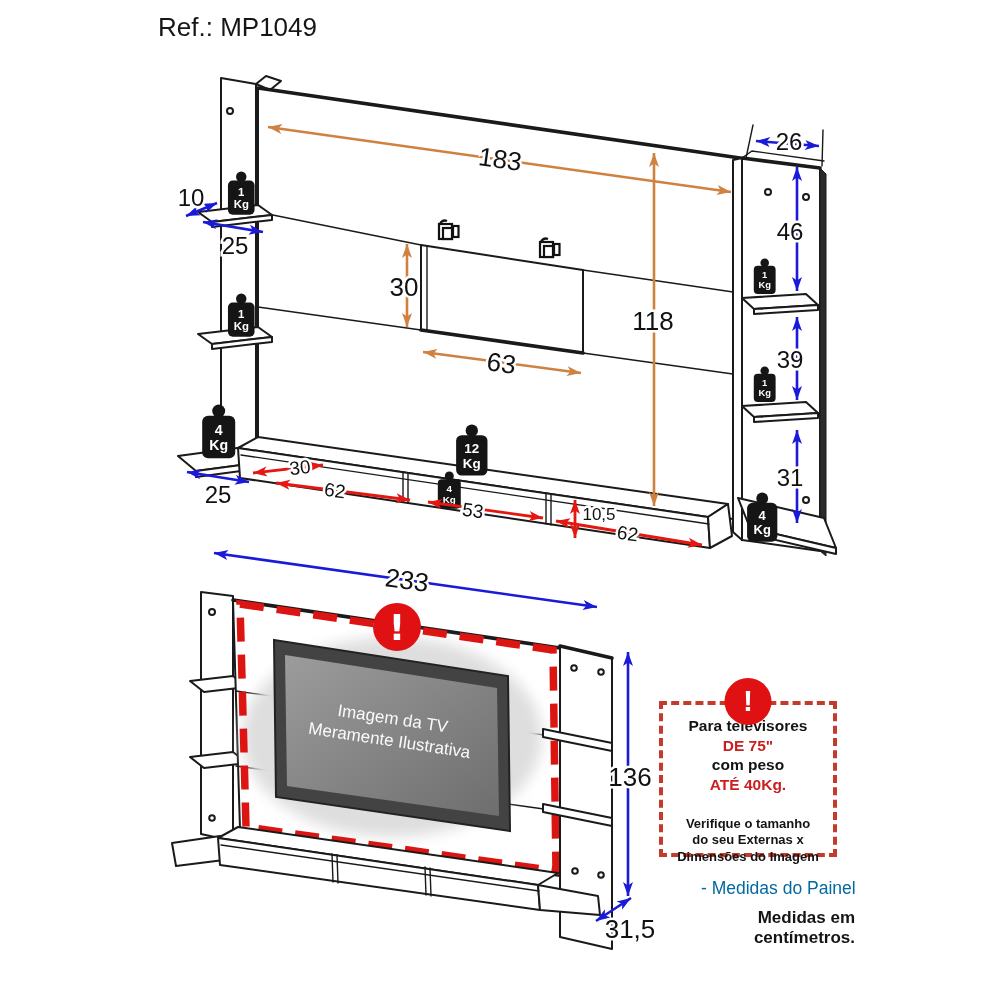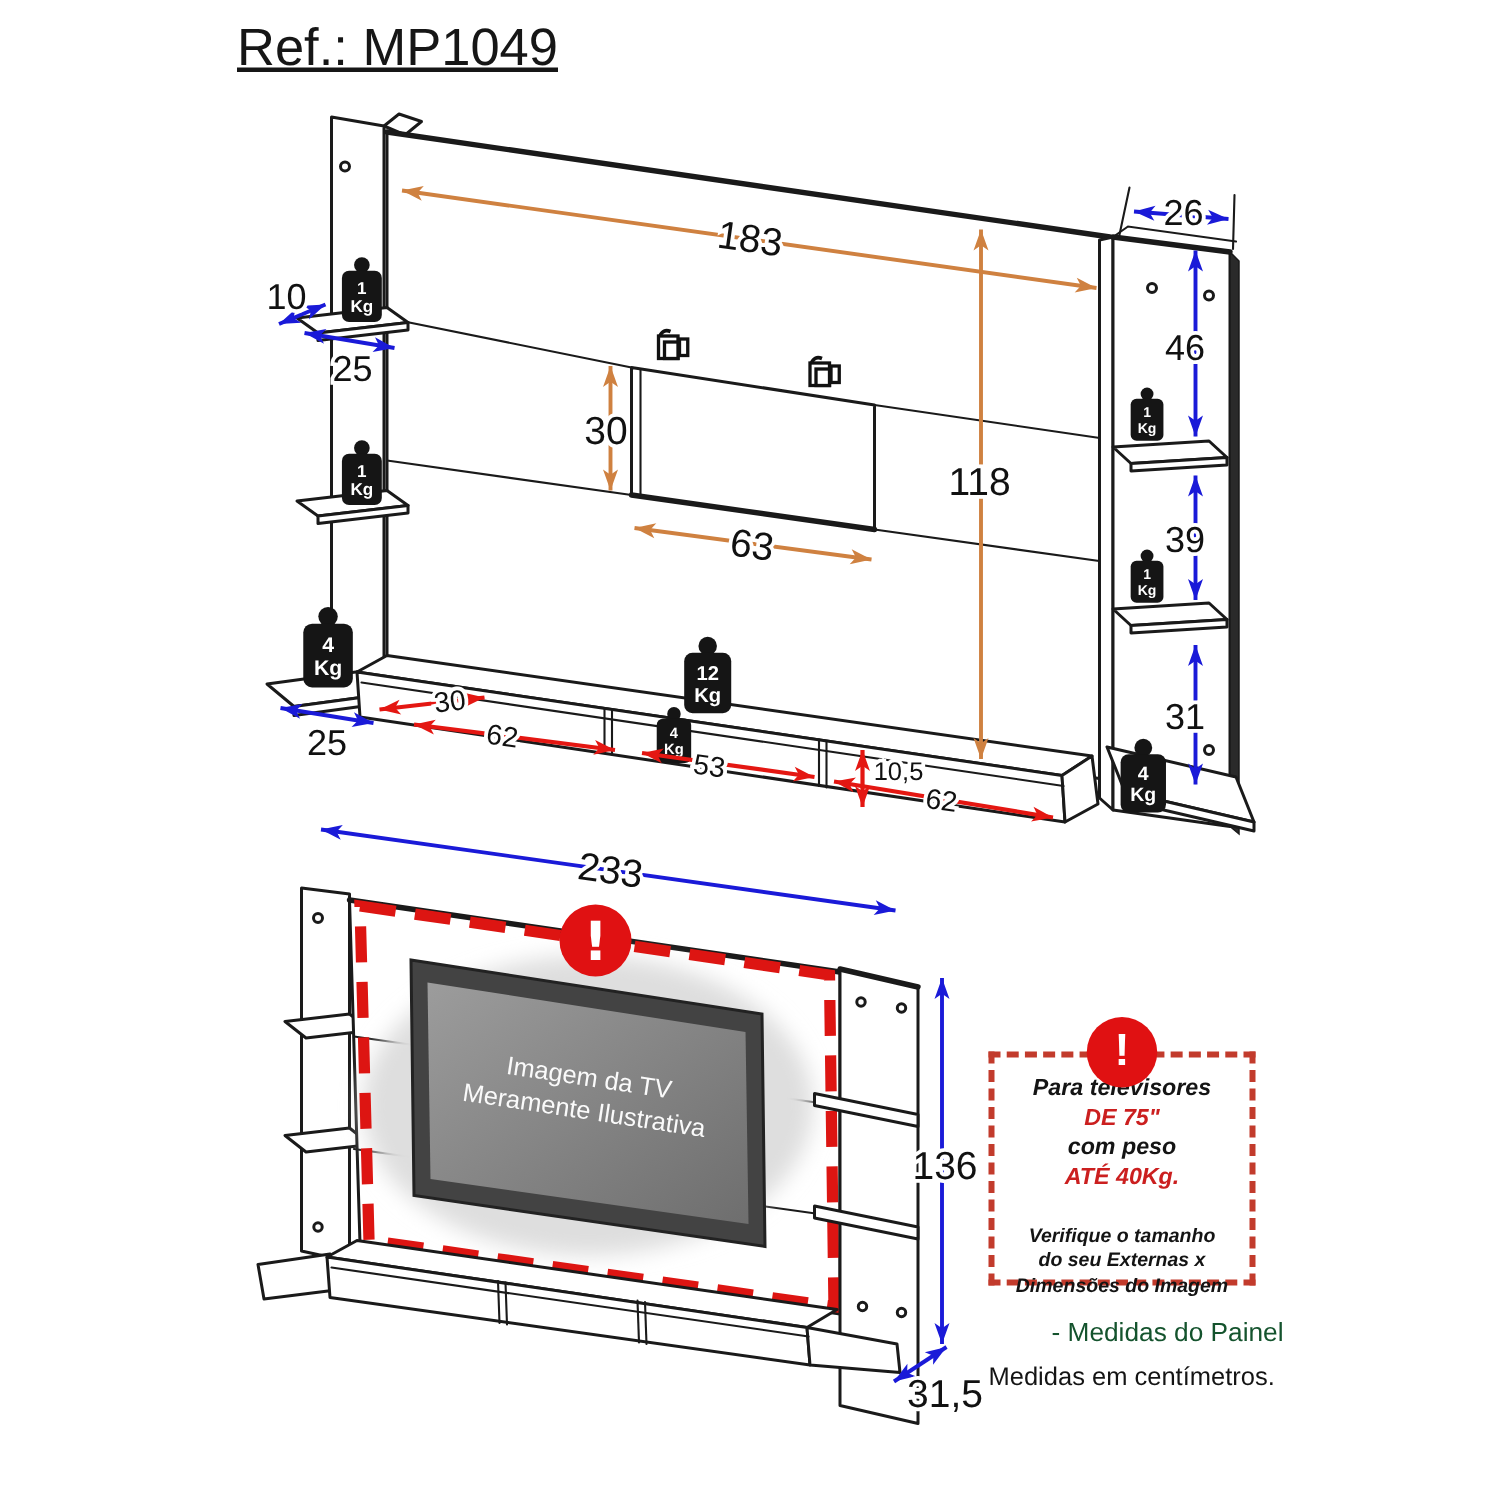--- a/index.html
+++ b/index.html
@@ -23,40 +23,40 @@
   .dl{font-family:"Liberation Sans",sans-serif;font-size:24px;fill:#111;
       paint-order:stroke;stroke:#fff;stroke-width:5;text-anchor:middle;}
   .fs26{font-size:26px;} .fs19{font-size:19px;} .fs17{font-size:17px;}
   .wbody{fill:#151515;}
   .wtxt{font-family:"Liberation Sans",sans-serif;font-weight:bold;font-size:12px;
         fill:#ffffff;text-anchor:middle;}
   .tvt{font-family:"Liberation Sans",sans-serif;font-size:17px;fill:#fafafa;text-anchor:middle;}
   .bang{font-family:"DejaVu Sans",sans-serif;font-weight:bold;font-size:36px;
         fill:#ffffff;text-anchor:middle;}
 
-  .title{position:absolute;left:158px;top:12px;font-size:35px;color:#161616;text-decoration:underline;}
+  .title{position:absolute;left:158px;top:12px;font-size:26px;color:#161616;}
 
   
   .warnbox{position:absolute;left:659px;top:701px;width:178px;height:156px;
            border:4px dashed #C23B2C;text-align:center;box-sizing:border-box;
            padding-top:12px;background:#fff;}
   .warncircle{position:absolute;left:50%;top:-27px;transform:translateX(-50%);
               width:47px;height:47px;border-radius:50%;background:#E01112;
               color:#fff;font-weight:bold;font-size:30px;line-height:45px;text-align:center;}
-  .warnbox p{margin:0 0 1px 0;font-weight:bold;font-size:15.5px;color:#141414;line-height:1.2;font-style:italic;}
+  .warnbox p{margin:0 0 1px 0;font-weight:bold;font-size:15.5px;color:#141414;line-height:1.2;}
   .warnbox p.red{color:#CB1F1F;}
   .warnbox p.small{font-size:13px;line-height:1.16;}
   .warnbox p.gap{margin-top:22px;}
 
   
   .legend{position:absolute;left:659px;top:877px;width:196px;}
   .legrow{display:flex;align-items:center;gap:8px;margin-bottom:5px;height:23px;}
   .legrow svg{position:static;display:block;}
-  .leglabel{font-size:17.5px;color:#14532d;white-space:nowrap;margin-left:34px;}
-  .legnote{margin-top:8px;font-size:17px;color:#141414;text-align:left;width:100%;}
+  .leglabel{font-size:17.5px;color:#0369a1;white-space:nowrap;margin-left:34px;}
+  .legnote{margin-top:8px;font-size:17px;color:#141414;text-align:right;width:100%;font-weight:bold;}
 </style>
 </head>
 <body>
 
 <div class="stage">
 
   <div class="title">Ref.: MP1049</div>
 
   <svg width="1000" height="1000" viewBox="0 0 1000 1000">
     <defs>

